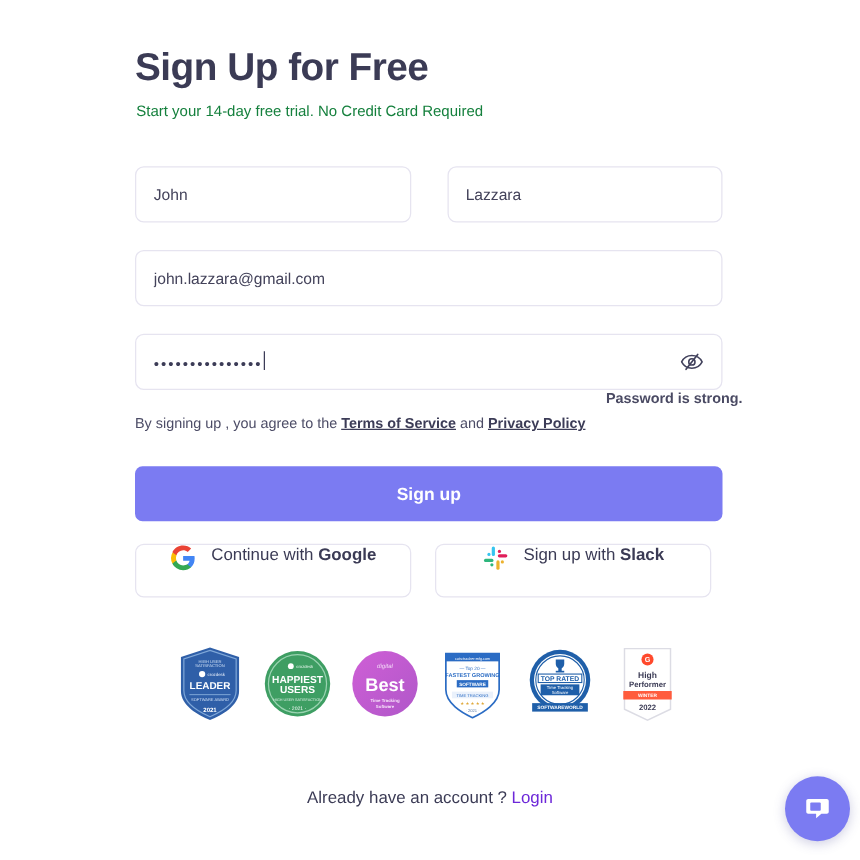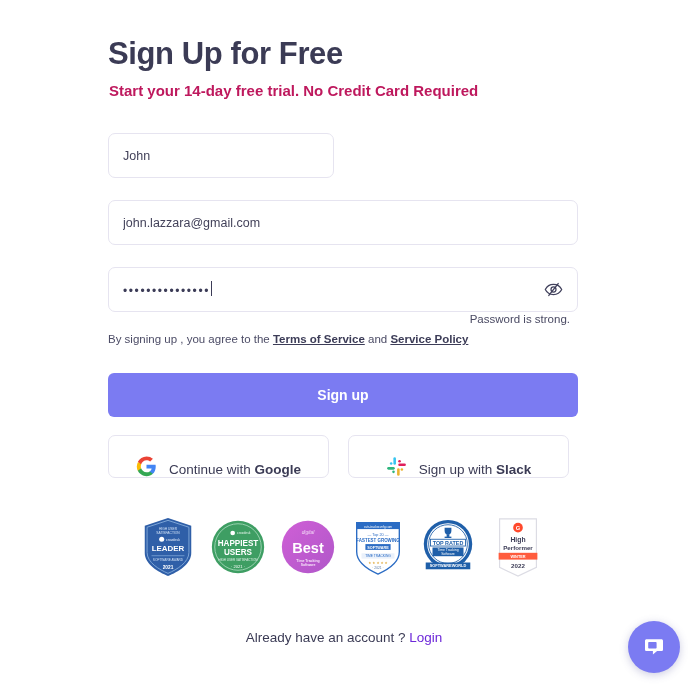--- a/index.html
+++ b/index.html
@@ -10,21 +10,21 @@
     overflow: hidden;
   }
   .page { position: relative; width: 688px; height: 632px; background: #fff; }
 
   .title {
     font-size: 31px; font-weight: 700; color: #3b3b55;
     letter-spacing: -0.4px; line-height: 1;
     position: absolute; left: 108px; top: 38px;
   }
   .subtitle {
-    font-size: 15px; color: #be185d; font-weight: 700;
+    font-size: 12px; color: #15803d; font-weight: 400;
     position: absolute; left: 109px; top: 82px;
   }
 
   
   .row-names { position: absolute; left: 108px; top: 133px; width: 470px; display: flex; gap: 29px; }
   .field {
     height: 45px; border: 1px solid #e6e4f0; border-radius: 7px;
     background: #fff; display: flex; align-items: center;
     padding: 0 14px; position: relative;
   }
@@ -45,43 +45,43 @@
     display: inline-block; width: 1px; height: 15px;
     background: #3c3c57; vertical-align: middle;
     position: relative; top: -1px; margin-left: 1px;
   }
   .eye-btn {
     position: absolute; right: 13px; top: 50%; transform: translateY(-50%);
     width: 22px; height: 20px; display: flex; align-items: center; justify-content: center;
     cursor: pointer; background: none; border: none;
   }
   .pw-hint {
-    position: absolute; left: 100px; top: 313px; width: 470px;
-    text-align: right; font-size: 11.5px; color: #4a4a63;
+    position: absolute; left: 124px; top: 313px; width: 470px;
+    text-align: right; font-size: 11.5px; color: #4a4a63; font-weight: bold;
   }
 
   .terms {
     position: absolute; left: 108px; top: 333px;
     font-size: 11.5px; color: #4c4c66;
   }
   .terms a { color: #3c3c57; font-weight: 700; }
 
   .signup-btn {
     position: absolute; left: 108px; top: 373px;
     width: 470px; height: 44px; border: none; border-radius: 6px;
     background: #7b7bf2; color: #ffffff;
     font-size: 14px; font-weight: 700; cursor: pointer;
     font-family: "Liberation Sans", sans-serif;
     display: flex; align-items: center; justify-content: center; text-align: right;
   }
 
   .social-row { position: absolute; left: 108px; top: 435px; width: 470px; display: flex; gap: 19px; }
   .social-btn {
     width: 221px; height: 43px; border: 1px solid #e6e4f0; border-radius: 7px;
-    background: #fff; display: flex; align-items: flex-end; justify-content: center;
+    background: #fff; display: flex; align-items: flex-start; justify-content: center;
     gap: 12px; cursor: pointer; font-family: "Liberation Sans", sans-serif;
   }
   .social-btn .lbl { font-size: 13.5px; color: #3b3b55; font-weight: 400; white-space: nowrap; }
   .social-btn .lbl b { font-weight: 700; }
 
   
   .badges {
     position: absolute; left: 108px; top: 516px; width: 470px;
     display: flex; align-items: center; justify-content: center; gap: 12px;
   }
@@ -105,20 +105,23 @@
 <body>
 
 <div class="page">
 
   <h1 class="title">Sign Up for Free</h1>
   <p class="subtitle">Start your 14-day free trial. No Credit Card Required</p>
 
   <div class="row-names">
     <div class="field half">
       <input class="val" type="text" value="John" style="">
+    </div>
+    <div class="field half">
+      <input class="val" type="text" value="Lazzara" style="">
     </div>
   </div>
 
   <div class="field full field-email">
     <input class="val" type="text" value="john.lazzara@gmail.com" style="">
   </div>
 
   <div class="field full field-pass">
     <span class="dots">•••••••••••••••</span>
       <span class="caret"></span>
@@ -127,21 +130,21 @@
         <path d="M1.5 8.5C3.4 4.8 7 2.6 11 2.6c4 0 7.6 2.2 9.5 5.9-1.9 3.7-5.5 5.9-9.5 5.9-4 0-7.6-2.2-9.5-5.9z" stroke="#41415c" stroke-width="1.45" fill="none" stroke-linejoin="round"></path>
         <circle cx="11" cy="8.5" r="2.9" stroke="#41415c" stroke-width="1.45" fill="none"></circle>
         <line x1="5.6" y1="15.4" x2="16.4" y2="1.6" stroke="#41415c" stroke-width="1.55" stroke-linecap="round"></line>
       </svg>
     </button>
   </div>
 
   <div class="pw-hint">Password is strong.</div>
 
   <div class="terms">
-    <span>By signing up , you agree to the </span><a href="#">Terms of Service</a><span> and </span><a href="#">Service Policy</a>
+    <span>By signing up , you agree to the </span><a href="#">Terms of Service</a><span> and </span><a href="#">Privacy Policy</a>
   </div>
 
   <button class="signup-btn">Sign up</button>
 
   <div class="social-row">
     <button class="social-btn">
       <svg width="21" height="21" viewBox="0 0 48 48">
         <path fill="#4285F4" d="M45.1 24.5c0-1.6-.14-3.13-.4-4.6H24v8.7h11.8c-.5 2.74-2.06 5.06-4.38 6.62v5.5h7.1c4.15-3.83 6.56-9.47 6.56-16.22z"></path>
         <path fill="#34A853" d="M24 46c5.94 0 10.92-1.97 14.56-5.33l-7.1-5.5c-1.97 1.32-4.5 2.1-7.46 2.1-5.74 0-10.6-3.87-12.34-9.08H4.3v5.7C7.92 41.07 15.4 46 24 46z"></path>
         <path fill="#FBBC05" d="M11.66 28.19a13.2 13.2 0 0 1 0-8.39v-5.7H4.3a22 22 0 0 0 0 19.79l7.36-5.7z"></path>

